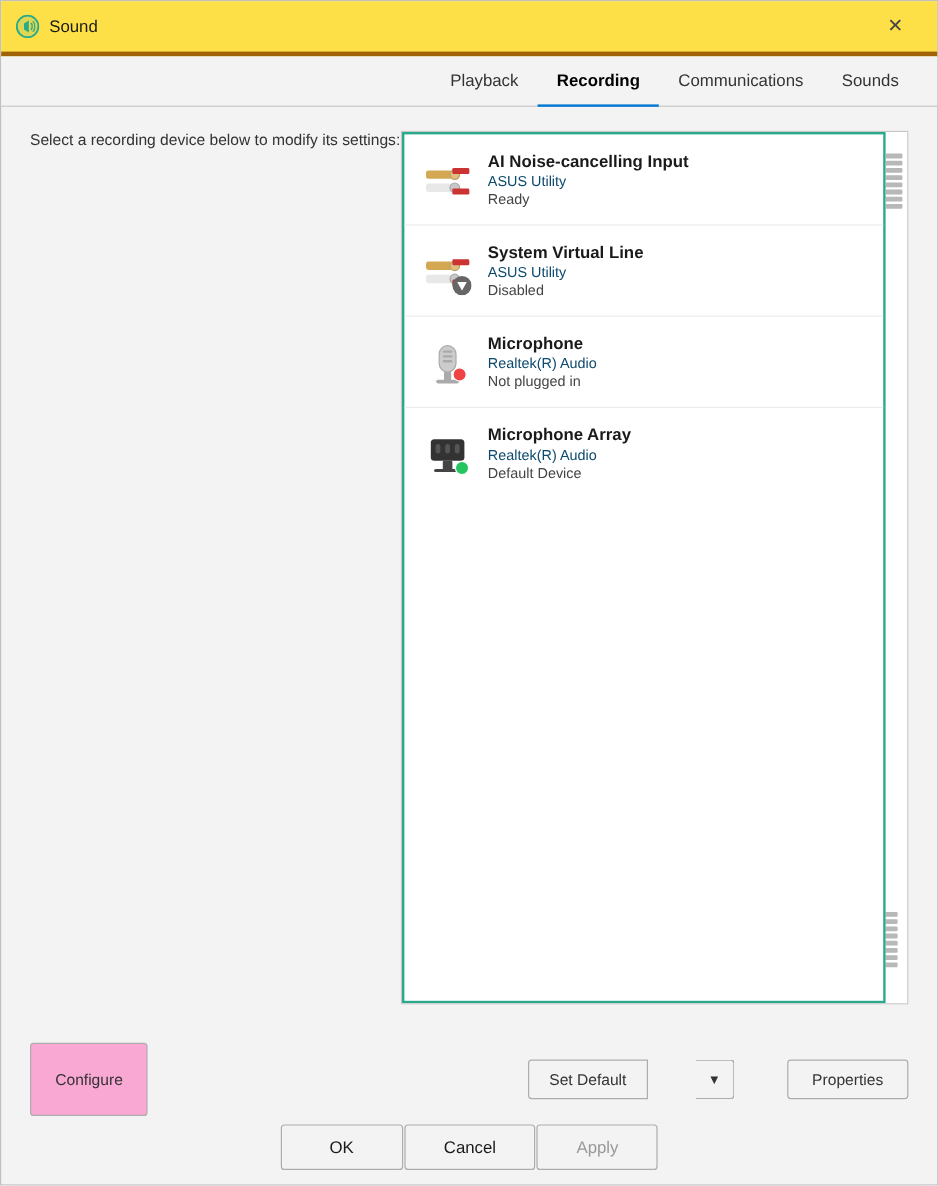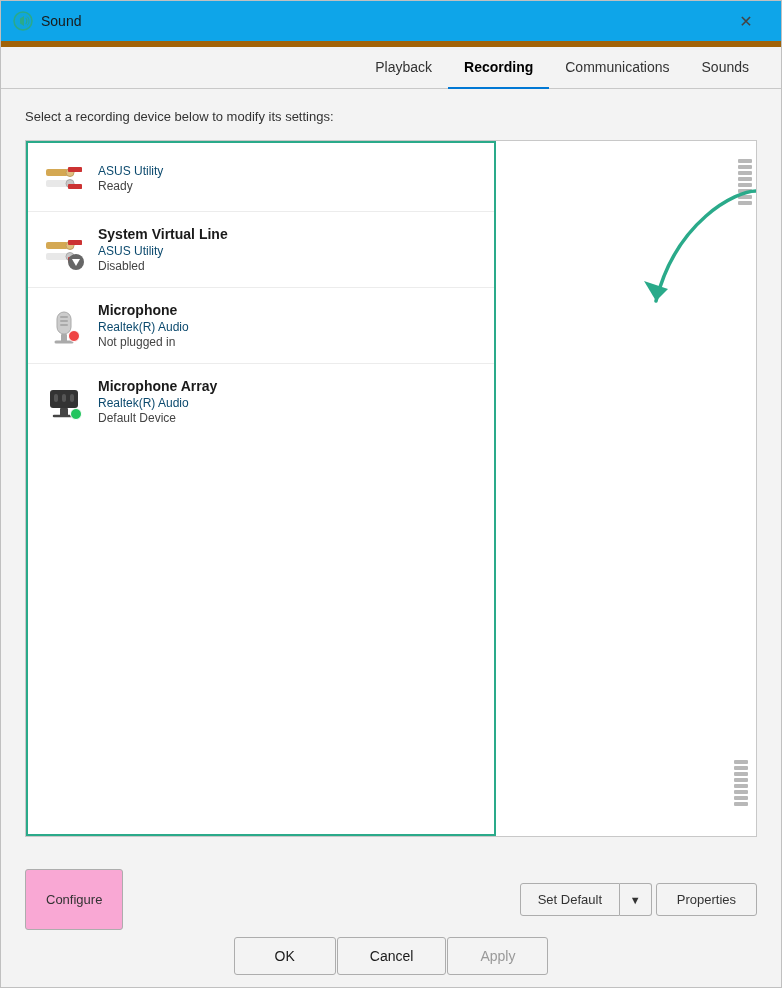--- a/index.html
+++ b/index.html
@@ -18,25 +18,25 @@
       width: 782px;
       height: 988px;
       background: #f3f3f3;
       border: 1px solid #c0c0c0;
       box-shadow: 0 4px 20px rgba(0,0,0,0.2);
       display: flex;
       flex-direction: column;
     }
     .title-bar {
       height: 46px;
-      background: #0ea5e9;
+      background: #fde047;
       display: flex;
       align-items: center;
       padding: 0 12px;
-      border-bottom: 6px solid #a16207;
+      border-bottom: 4px solid #a16207;
       flex-shrink: 0;
     }
     .title-icon {
       width: 20px;
       height: 20px;
       margin-right: 8px;
       flex-shrink: 0;
     }
     .title-text {
       font-size: 14px;
@@ -75,21 +75,20 @@
     .tab.active {
       color: #000;
       font-weight: 600;
       border-bottom: 2px solid #0078d4;
     }
 
     .content {
       flex: 1;
       padding: 20px 24px;
       display: flex;
-      flex-direction: column;
     }
     .instruction {
       font-size: 13px;
       color: #333;
       margin-bottom: 16px;
     }
     .device-area {
       flex: 1;
       background: white;
       border: 1px solid #c8c8c8;
@@ -178,20 +177,21 @@
       font-size: 13px;
       color: #333;
       min-width: 90px;
       text-align: center;
       border-radius: 3px;
     }
     .btn:disabled, .btn.disabled { color: #999; cursor: default; }
     .btn-group {
       display: flex;
       margin-left: auto;
+      gap: 40px;
     }
     .btn-setdefault {
       padding: 8px 16px;
       border: 1px solid #adadad;
       background: #f3f3f3;
       cursor: pointer;
       font-size: 13px;
       color: #333;
       border-radius: 3px 0 0 3px;
       min-width: 100px;
@@ -296,20 +296,21 @@
               <rect x="2" y="23" width="22" height="7" rx="2" fill="#e8e8e8"></rect>
               <circle cx="26" cy="15.5" r="4" fill="#e0c080" stroke="#c0a060" stroke-width="1"></circle>
               <circle cx="26" cy="26.5" r="4" fill="#c8c8c8" stroke="#aaaaaa" stroke-width="1"></circle>
               <rect x="24" y="10" width="14" height="5" rx="1" fill="#cc3333"></rect>
               <rect x="24" y="27" width="14" height="5" rx="1" fill="#cc3333"></rect>
               <line x1="30" y1="13" x2="38" y2="13" stroke="#cc3333" stroke-width="3"></line>
               <line x1="30" y1="30" x2="38" y2="30" stroke="#cc3333" stroke-width="3"></line>
             </svg>
           </div>
           <div class="device-info">
+            <div class="device-name">AI Noise-cancelling Input</div>
             <div class="device-sub">ASUS Utility</div>
             <div class="device-status">Ready</div>
           </div>
         </div>
 
         <div class="device-item">
           <div class="device-icon">
             <svg viewBox="0 0 40 40" xmlns="http://www.w3.org/2000/svg">
               <rect x="2" y="12" width="22" height="7" rx="2" fill="#d4a853"></rect>
               <rect x="2" y="23" width="22" height="7" rx="2" fill="#e8e8e8"></rect>

